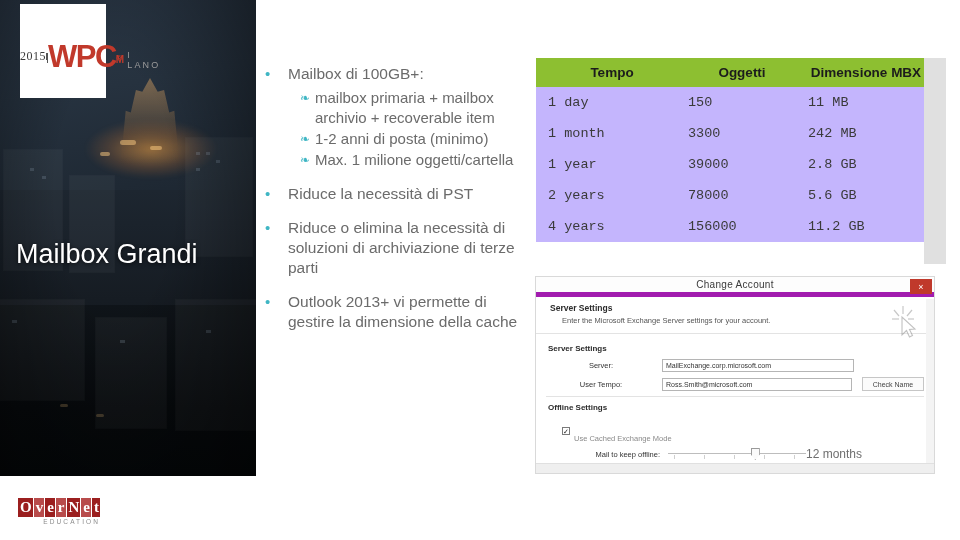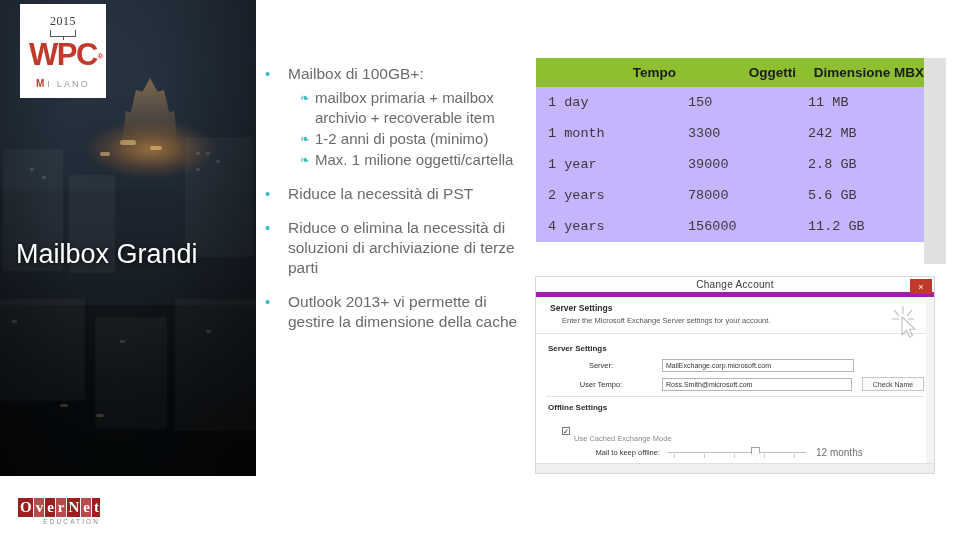--- a/index.html
+++ b/index.html
@@ -49,21 +49,21 @@
   .ph-win { position:absolute; background: rgba(190,210,235,.18); }
   .ph-vignette {
     position:absolute; inset:0;
     background: radial-gradient(ellipse at 45% 40%, rgba(0,0,0,0) 30%, rgba(0,0,0,.55) 100%);
   }
 
   
   #wpc-logo {
     position: absolute; left: 20px; top: 4px; width: 86px; height: 94px;
     background: #ffffff; z-index: 6;
-    display: flex; flex-direction: column; align-items: center; justify-content: flex-start;
+    display: flex; flex-direction: row; align-items: center; justify-content: flex-start;
     padding-top: 10px;
   }
   #wpc-year { font-size: 12px; color: #3b3b3b; letter-spacing: .5px; font-family:"Liberation Serif", serif;}
   #wpc-brace {
     width: 26px; height: 7px; margin-top: 1px;
     border-left: 1px solid #555; border-right: 1px solid #555; border-bottom: 1px solid #555;
     position: relative;
   }
   #wpc-brace:after{
     content:""; position:absolute; left:50%; top:100%; width:1px; height:4px; background:#555;
@@ -123,21 +123,21 @@
   .b2 .txt { font-size: 15px; line-height: 20px; color: #6b6b6b; }
 
   .b1.spaced { margin-top: 14px; }
 
   
   #data-table {
     position: absolute; left: 536px; top: 58px; width: 388px;
   }
   #data-table table { border-collapse: collapse; width: 100%; table-layout: fixed; }
   #data-table th {
-    background: #8dbf31; color: #1c1c1c; text-align: right;
+    background: #8dbf31; color: #1c1c1c; text-align: center;
     font-size: 13.5px; font-weight: bold; padding: 7px 0 7px 12px;
     font-family: "Liberation Sans", sans-serif;
     margin-left: 40px;
   }
   #data-table td {
     background: #c4b5fd; color: #3a3a3a; text-align: left;
     font-size: 13.5px; padding: 8px 0 8px 12px;
     font-family: Liberation Mono, monospace;
   }
   #data-table col.c1 { width: 140px; }
@@ -195,21 +195,21 @@
   .slider-row { display: flex; align-items: center; margin-left: 30px; }
   .slider-label { font-size: 7.5px; color: #333; width: 92px; text-align: right; padding-right: 8px; }
   .slider-track { position: relative; width: 138px; height: 10px; }
   .slider-track .bar { position:absolute; left:0; top:4px; width:100%; height:1px; background:#bdbdbd; }
   .slider-track .tick { position:absolute; top:6px; width:1px; height:4px; background:#cfcfcf; }
   .slider-track .knob {
     position:absolute; left: 60%; top:-1px; width:9px; height:12px;
     background:#fafafa; border:1px solid #9a9a9a;
     clip-path: polygon(0 0, 100% 0, 100% 55%, 50% 100%, 0 55%);
   }
-  .slider-value { font-size: 10px; color: #6f6f6f; margin-left: 10px; }
+  .slider-value { font-size: 12px; color: #6f6f6f; }
   #dlg-cursor {
     position: absolute; right: 14px; top: 28px; width: 30px; height: 34px;
     opacity: .55;
   }
   #dlg-bottom-strip {
     position: absolute; left: 0; bottom: 0; width: 100%; height: 10px;
     background: #efefef; border-top: 1px solid #e0e0e0;
   }
   #dlg-right-strip {
     position: absolute; right: 0; top: 22px; width: 8px; bottom: 10px; background: #f4f4f4;

